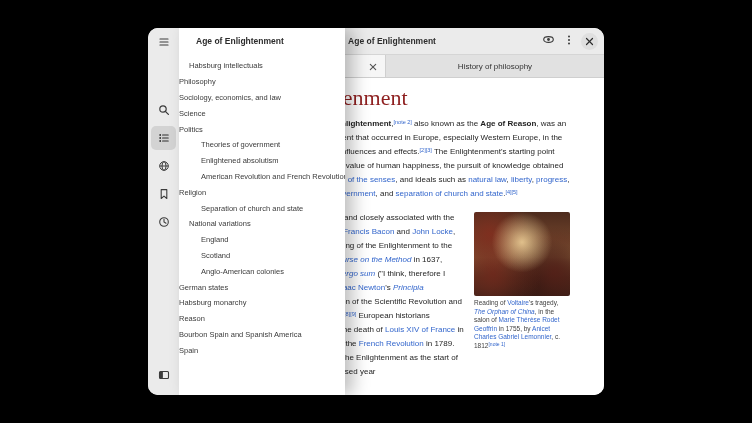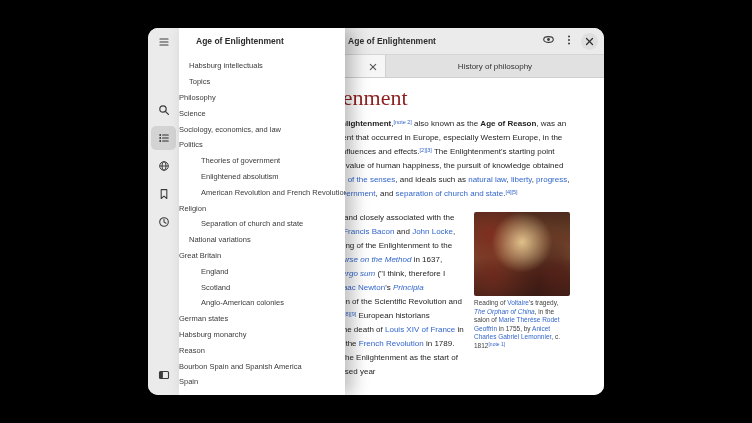--- a/index.html
+++ b/index.html
@@ -219,32 +219,30 @@
             <span><span class="seg-p">The Enlightenment was preceded by and closely associated with the </span><span class="seg-l">Scientific Revolution</span><span class="seg-p"> and the work of </span><span class="seg-l">Francis Bacon</span><span class="seg-p"> and </span><span class="seg-l">John Locke</span><span class="seg-p">, among others. Some date the beginning of the Enlightenment to the publication of </span><span class="seg-l">René Descartes</span><span class="seg-p">' </span><span class="seg-il">Discourse on the Method</span><span class="seg-p"> in 1637, featuring his famous dictum, </span><span class="seg-il">Cogito, ergo sum</span><span class="seg-p"> ("I think, therefore I am"). Others cite the publication of </span><span class="seg-l">Isaac Newton</span><span class="seg-p">'s </span><span class="seg-il">Principia Mathematica</span><span class="seg-p"> (1687) as the culmination of the Scientific Revolution and the beginning of the Enlightenment.</span><span class="seg-s">[7]</span><span class="seg-s">[8]</span><span class="seg-s">[9]</span><span class="seg-p"> European historians traditionally dated its beginning with the death of </span><span class="seg-l">Louis XIV of France</span><span class="seg-p"> in 1715 and its end with the outbreak of the </span><span class="seg-l">French Revolution</span><span class="seg-p"> in 1789. Many historians now date the end of the Enlightenment as the start of the 19th century, with the latest proposed year</span></span>
           </p>
         </div>
       </div>
     </div>
 
     <div class="drawer">
       <div class="drawer-header">Age of Enlightenment</div>
       <div class="toc-list" id="toc-list">
           <div class="toc-item lvl0">Habsburg intellectuals</div>
-          <div class="toc-item lvl0">Topics</div>
           <div class="toc-item lvl1">Philosophy</div>
+          <div class="toc-item lvl1">Sociology, economics, and law</div>
           <div class="toc-item lvl1">Science</div>
-          <div class="toc-item lvl1">Sociology, economics, and law</div>
           <div class="toc-item lvl1">Politics</div>
           <div class="toc-item lvl2">Theories of government</div>
           <div class="toc-item lvl2">Enlightened absolutism</div>
           <div class="toc-item lvl2">American Revolution and French Revolution</div>
           <div class="toc-item lvl1">Religion</div>
           <div class="toc-item lvl2">Separation of church and state</div>
           <div class="toc-item lvl0">National variations</div>
-          <div class="toc-item lvl1">Great Britain</div>
           <div class="toc-item lvl2">England</div>
           <div class="toc-item lvl2">Scotland</div>
           <div class="toc-item lvl2">Anglo-American colonies</div>
           <div class="toc-item lvl1">German states</div>
           <div class="toc-item lvl1">Habsburg monarchy</div>
           <div class="toc-item lvl1">Reason</div>
           <div class="toc-item lvl1">Bourbon Spain and Spanish America</div>
           <div class="toc-item lvl1">Spain</div>
         </div>
     </div>

